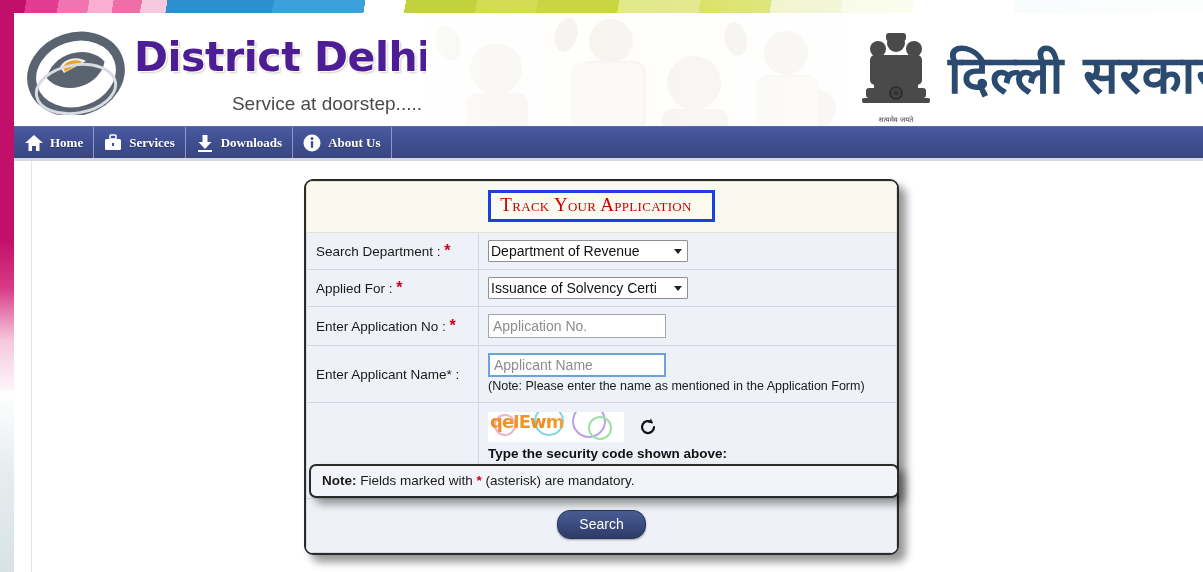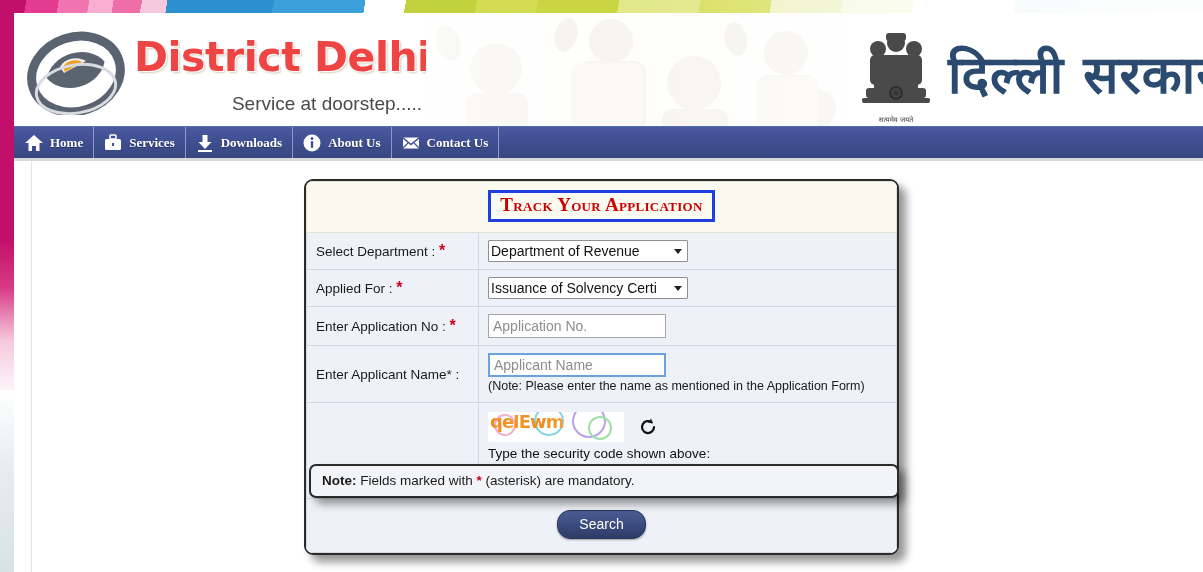--- a/index.html
+++ b/index.html
@@ -58,21 +58,21 @@
     background:#fff; overflow:hidden;
   }
 
   
   .logo-wrap { position:absolute; left:8px; top:8px; width:400px; height:100px; }
   .logo-mark { position:absolute; left:4px; top:8px; width:100px; height:86px; }
   .logo-title {
     position:absolute; left:112px; top:12px;
     font-family:"DejaVu Sans", sans-serif;
     font-weight:bold; font-size:41px; letter-spacing:-0.5px;
-    color:#ef4444;
+    color:#4c1d95;
     text-shadow: 1px 1px 0 #fff, 2px 2px 2px rgba(120,80,0,.28);
     white-space:nowrap;
   }
   .logo-sub {
     position:absolute; right:0px; top:72px;
     font-family:"Liberation Sans", sans-serif;
     font-size:19px; color:#4a4a4a; white-space:nowrap;
   }
 
   
@@ -149,24 +149,24 @@
   .title-cell {
     background:#faf9ef !important;
     text-align:center;
     padding:8px 0 10px 0 !important;
     border:1px solid #e3e1cf !important;
   }
   .title-box {
     display:inline-block;
     border:3px solid #1f3fe0;
     background:#fbfaf1;
-    padding:2px 9px 4px 9px;
+    padding:2px 20px 4px 9px;
     color:#cc0000;
     font-family:"Liberation Serif", serif;
-    font-weight:bold;
+    font-weight:normal;
     font-size:19px;
     font-variant:small-caps;
     letter-spacing:.3px;
     line-height:1.05;
   }
 
   .lbl-cell { width:172px; padding:9px 0 9px 9px !important; }
   .lbl { font-size:13.5px; color:#1a1a1a; white-space:nowrap; }
   .star { color:#d0021b; font-weight:bold; }
 
@@ -223,21 +223,21 @@
     font-family:"DejaVu Sans", sans-serif;
     font-weight:bold; font-size:18px;
     letter-spacing:-1px;
     background: linear-gradient(90deg,#f08a1c 0%, #f3962a 35%, #ef8b1d 70%, #f4a23a 100%);
     -webkit-background-clip:text; background-clip:text; color:transparent;
     white-space:nowrap;
   }
   .cap-ring { position:absolute; border-radius:50%; border-width:2px; border-style:solid; background:transparent; }
   .refresh-ico { display:inline-block; vertical-align:middle; margin-left:10px; }
   .cap-label {
-    font-size:13.5px; font-weight:normal; color:#111; margin-top:4px;
+    font-size:13.5px; font-weight:bold; color:#111; margin-top:4px;
   }
   input.cap-input {
     font-family:"Liberation Sans", sans-serif;
     font-size:14px; background:#fff;
     border:1px solid #a8a8a8; height:22px; width:178px;
     margin-top:6px; padding:1px 4px;
   }
 
   .btn-cell {
     text-align:center; padding:11px 0 13px 0 !important;
@@ -377,49 +377,41 @@
 
     <div class="nav-item">
       <svg class="nav-ico" viewBox="0 0 20 20">
         <circle cx="10" cy="10" r="8.5" fill="#ffffff"></circle>
         <rect x="8.8" y="8" width="2.4" height="7" rx="1" fill="#3f4f92"></rect>
         <circle cx="10" cy="5.6" r="1.5" fill="#3f4f92"></circle>
       </svg>
       <span>About Us</span>
     </div>
 
-    <div class="nav-item">
-      <svg class="nav-ico" viewBox="0 0 20 20">
-        <rect x="1.5" y="4" width="17" height="12" rx="1" fill="#ffffff" stroke="#3f4f92" stroke-width="1"></rect>
-        <path d="M1.5 4.5 L10 11.5 L18.5 4.5" fill="none" stroke="#3f4f92" stroke-width="1.6"></path>
-        <path d="M1.5 15.5 L7 10 M18.5 15.5 L13 10" stroke="#3f4f92" stroke-width="1.2" fill="none"></path>
-      </svg>
-      <span>Contact Us</span>
-    </div>
 
 
   </div>
 
   <div class="content">
     <div class="vline" style="left:17px; top:0; height:414px;"></div>
 
     <div class="card">
       <div class="card-inner">
         <table class="frm">
 
           <tbody>
               <tr>
             <td class="title-cell" colspan="2">
               <span class="title-box">Track Your Application</span>
             </td>
           </tr>
 
           <tr>
             <td class="lbl-cell">
-              <span class="lbl">Select Department : </span><span class="star">*</span>
+              <span class="lbl">Search Department : </span><span class="star">*</span>
             </td>
             <td class="fld-cell">
               <span class="sel-wrap">
                 <select class="sel sel-dept">
                   <option>Department of Revenue</option>
                 </select>
                 <span class="sel-arrow"></span>
               </span>
             </td>
           </tr>

